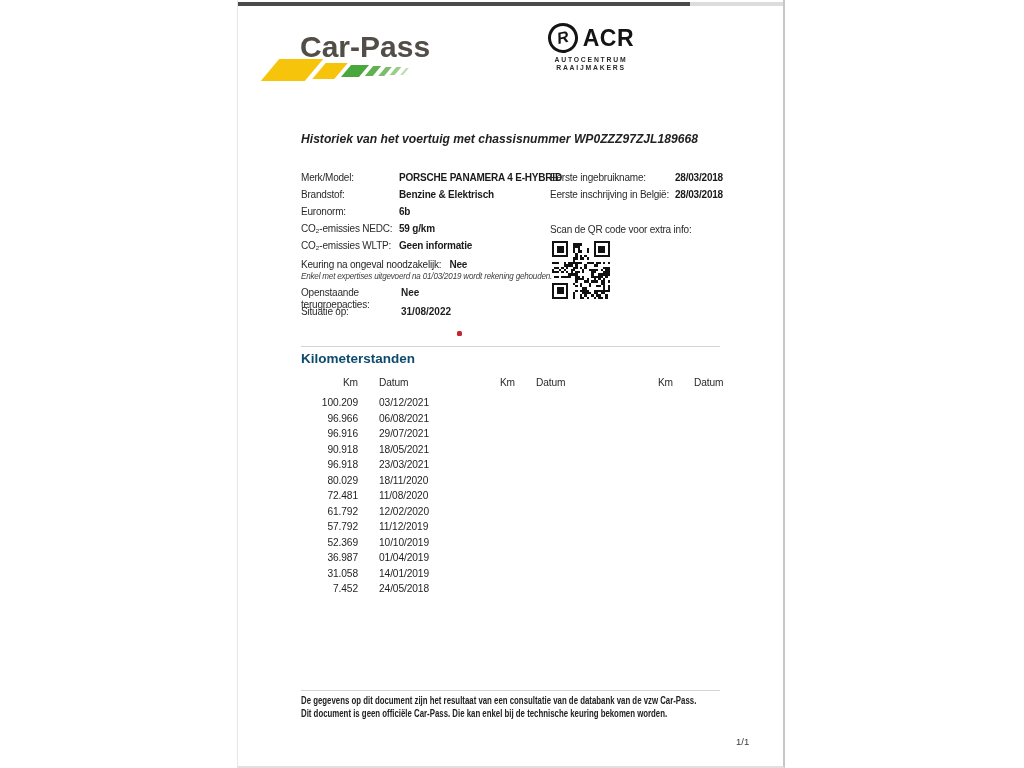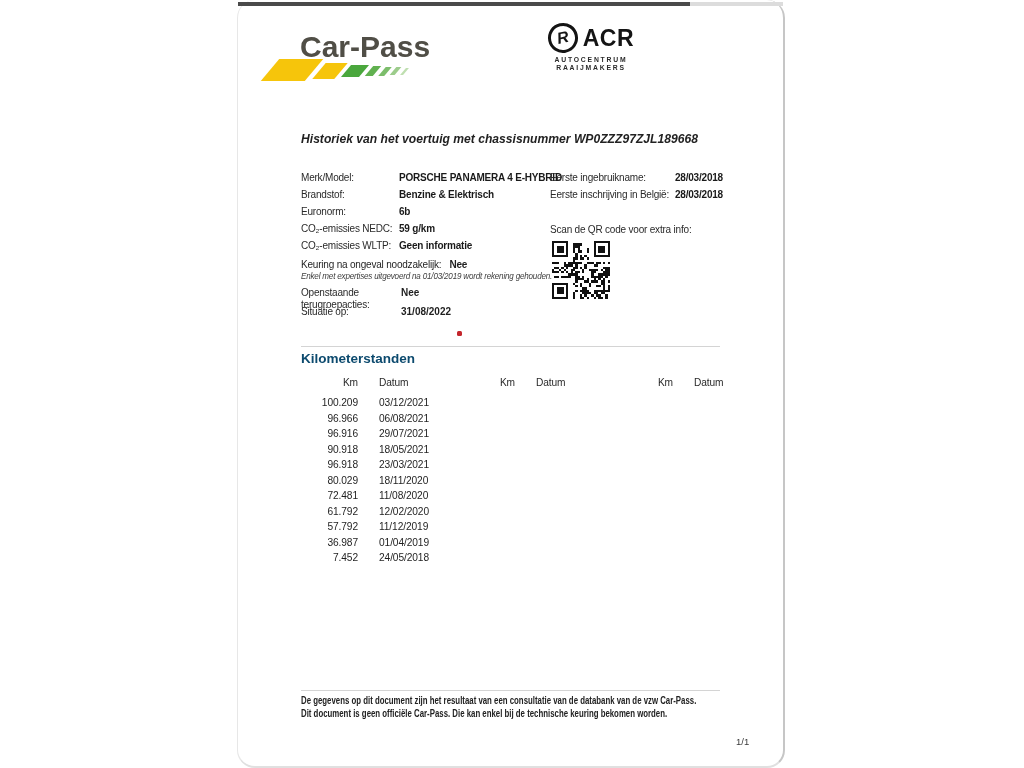--- a/index.html
+++ b/index.html
@@ -1,21 +1,21 @@
 <!DOCTYPE html>
 <html><head>
 <meta charset="utf-8">
 <style>
   * { margin:0; padding:0; box-sizing:border-box; }
   html,body { width:1024px; height:768px; background:#ffffff; overflow:hidden;
     font-family:"Liberation Sans","DejaVu Sans",sans-serif; color:#1f1f1f; }
 
   .page { position:absolute; left:237px; top:0; width:548px; height:768px;
     background:#fff; border-left:1px solid #e7e7e7; border-right:2px solid #c6c6c6;
-    border-bottom:2px solid #e0e0e0;border-radius:18px; }
+    border-bottom:2px solid #e0e0e0; }
 
   .topbar-dark { position:absolute; left:0; top:2px; width:452px; height:4px; background:#4a4a4a; }
   .topbar-light{ position:absolute; left:452px; top:2px; right:0; height:4px; background:#dcdcdc; }
 
   
   .carpass-text { position:absolute; left:62px; top:30px; font-size:30px; font-weight:600;
     color:#504e46; letter-spacing:0px; }
   .swoosh { position:absolute; left:32px; top:56px; height:25px; display:flex;
     align-items:flex-end; gap:5px; }
   .swoosh .seg { transform:skewX(-40deg); }
@@ -375,21 +375,23 @@
     </div>
     <div class="km-row"><span class="kmv">100.209</span><span class="dtv">03/12/2021</span></div>
     <div class="km-row"><span class="kmv">96.966</span><span class="dtv">06/08/2021</span></div>
     <div class="km-row"><span class="kmv">96.916</span><span class="dtv">29/07/2021</span></div>
     <div class="km-row"><span class="kmv">90.918</span><span class="dtv">18/05/2021</span></div>
     <div class="km-row"><span class="kmv">96.918</span><span class="dtv">23/03/2021</span></div>
     <div class="km-row"><span class="kmv">80.029</span><span class="dtv">18/11/2020</span></div>
     <div class="km-row"><span class="kmv">72.481</span><span class="dtv">11/08/2020</span></div>
     <div class="km-row"><span class="kmv">61.792</span><span class="dtv">12/02/2020</span></div>
     <div class="km-row"><span class="kmv">57.792</span><span class="dtv">11/12/2019</span></div>
+    <div class="km-row"><span class="kmv">52.369</span><span class="dtv">10/10/2019</span></div>
     <div class="km-row"><span class="kmv">36.987</span><span class="dtv">01/04/2019</span></div>
+    <div class="km-row"><span class="kmv">31.058</span><span class="dtv">14/01/2019</span></div>
     <div class="km-row"><span class="kmv">7.452</span><span class="dtv">24/05/2018</span></div>
   </div>
 
   <div class="footer-rule"></div>
   <div class="footer-text">
     <div>De gegevens op dit document zijn het resultaat van een consultatie van de databank van de vzw Car-Pass.</div>
     <div>Dit document is geen officiële Car-Pass. Die kan enkel bij de technische keuring bekomen worden.</div>
   </div>
   <div class="page-number">1/1</div>
 

